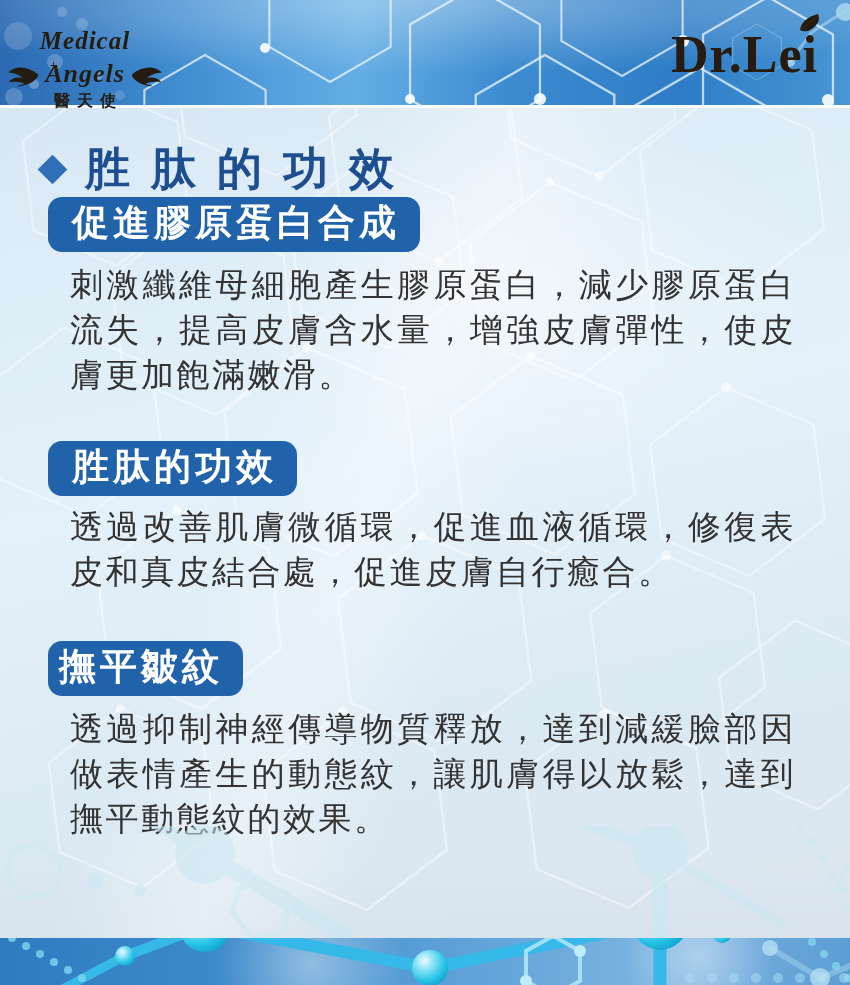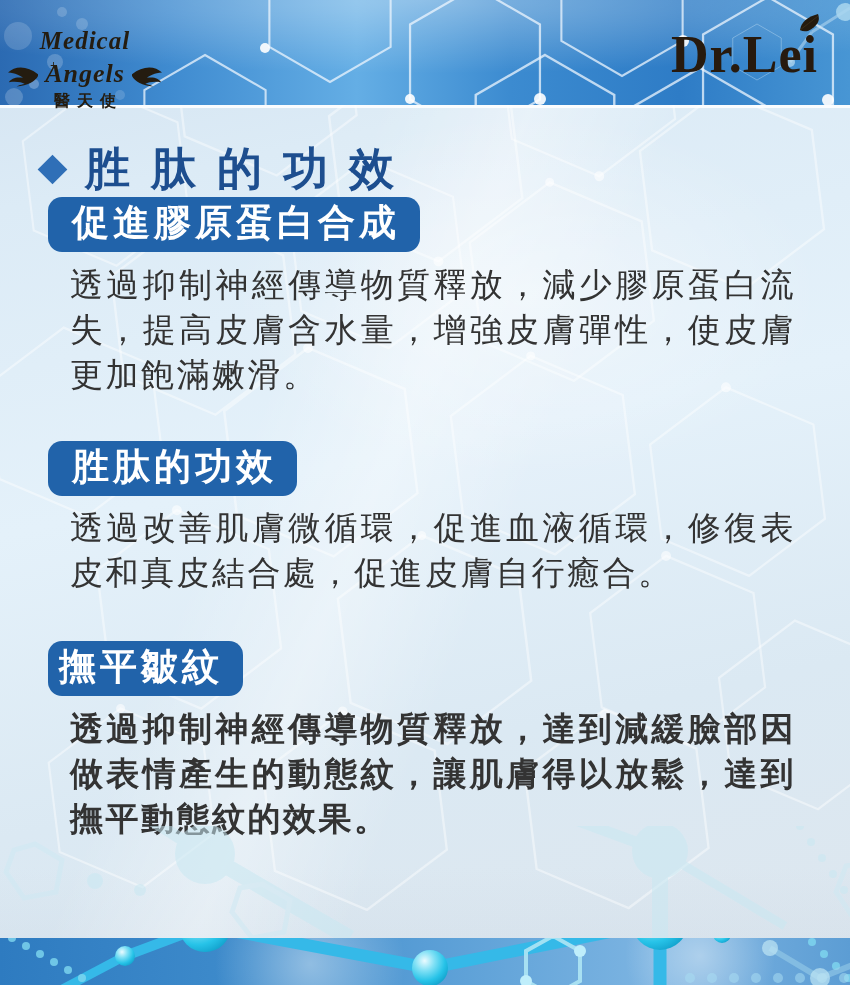--- a/index.html
+++ b/index.html
@@ -43,22 +43,22 @@
   }
   .badge-1{top:197px;}
   .badge-2{top:441px;}
   .badge-3{top:641px;padding-left:11px;}
   .para{
     position:absolute; left:70px; width:726px;
     font-size:33px; line-height:45px; color:#333333;
     letter-spacing:2.5px; text-align:justify; font-weight:500;
   }
   .para-1{top:262px;}
-  .para-2{top:505px;}
-  .para-3{top:706px;font-weight:bold;}
+  .para-2{top:505px;font-family:Liberation Serif, serif;}
+  .para-3{top:706px;}
   
   .ghost-mol{position:absolute; left:0; top:826px; pointer-events:none;}
   .footer{position:absolute; left:0; bottom:0; width:850px; height:47px;}
 </style>
 </head>
 <body>
 
 <div class="page">
 
   <div class="bg-sheen"></div>
@@ -179,21 +179,21 @@
     <path d="M2,16 Q4,4 20,0 Q24,10 10,17 Q5,18 2,16 Z" fill="#241a0e"></path>
     <path d="M2,16 Q10,10 20,2" stroke="#3a2c18" stroke-width="1" fill="none"></path>
   </svg>
 
   <div class="title-row">
     <div class="diamond"></div>
     <div class="page-title">胜肽的功效</div>
   </div>
 
   <div class="badge badge-1">促進膠原蛋白合成</div>
-  <div class="para para-1">透過抑制神經傳導物質釋放，減少膠原蛋白流失，提高皮膚含水量，增強皮膚彈性，使皮膚更加飽滿嫩滑。</div>
+  <div class="para para-1">刺激纖維母細胞產生膠原蛋白，減少膠原蛋白流失，提高皮膚含水量，增強皮膚彈性，使皮膚更加飽滿嫩滑。</div>
 
   <div class="badge badge-2">胜肽的功效</div>
   <div class="para para-2">透過改善肌膚微循環，促進血液循環，修復表皮和真皮結合處，促進皮膚自行癒合。</div>
 
   <div class="badge badge-3">撫平皺紋</div>
   <div class="para para-3">透過抑制神經傳導物質釋放，達到減緩臉部因做表情產生的動態紋，讓肌膚得以放鬆，達到撫平動態紋的效果。</div>
 
   <svg class="ghost-mol" width="850" height="112" viewBox="0 0 850 112">
     <g opacity="0.55">
       <g stroke="#c9e8f2" fill="none">

